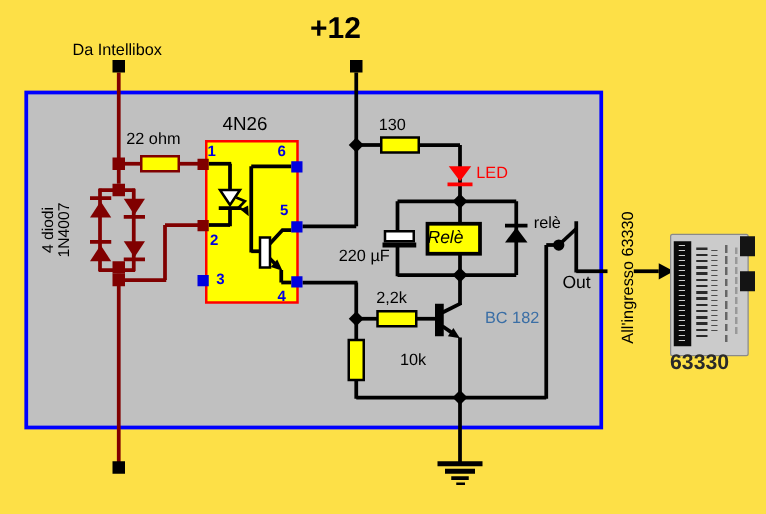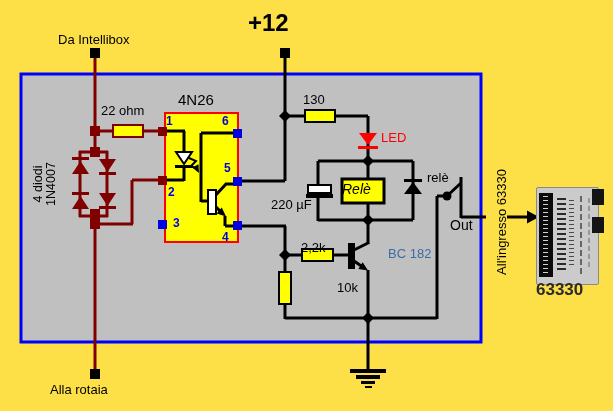--- a/index.html
+++ b/index.html
@@ -187,21 +187,20 @@
     </g>
 
     <g>
       <line x1="507" y1="217" x2="527" y2="217" stroke="#000" stroke-width="3"></line>
       <path d="M527,210.5 L539,217 L527,223.5 Z" fill="#000"></path>
     </g>
   </svg>
 
   <div class="lbl" style="left:58px;top:33px;">Da Intellibox</div>
   <div class="lbl supply center" style="left:248px;top:16px;width:64px;">+12</div>
-  <div class="lbl center" style="left:50px;top:383px;width:80px;">Alla rotaia</div>
 
   <div class="bridge-lbl">
     <div>4 diodi</div>
     <div>1N4007</div>
   </div>
 
   <div class="lbl center" style="left:101px;top:104px;width:56px;">22 ohm</div>
   <div class="lbl chipname center" style="left:178px;top:93px;width:48px;">4N26</div>
 
   <div class="pin" style="left:166px;top:115px;">1</div>
@@ -210,22 +209,22 @@
   <div class="pin" style="left:224px;top:162px;">5</div>
   <div class="pin" style="left:173px;top:217px;">3</div>
   <div class="pin" style="left:222px;top:231px;">4</div>
 
   <div class="lbl center" style="left:303px;top:93px;width:34px;">130</div>
   <div class="lbl ledlbl" style="left:381px;top:131px;">LED</div>
   <div class="lbl" style="left:271px;top:198px;">220 µF</div>
   <div class="lbl relaylbl center" style="left:342px;top:182px;width:42px;">Relè</div>
   <div class="lbl" style="left:427px;top:171px;">relè</div>
   <div class="lbl outlbl" style="left:450px;top:218px;">Out</div>
-  <div class="lbl" style="left:301px;top:241px;">2,2k</div>
-  <div class="lbl" style="left:293px;top:281px;padding-left:44px;">10k</div>
+  <div class="lbl" style="left:301px;top:231px;">2,2k</div>
+  <div class="lbl" style="left:276px;top:281px;padding-left:44px;">10k</div>
   <div class="lbl bclbl" style="left:388px;top:247px;">BC 182</div>
 
   <div class="ingresso">All'ingresso 63330</div>
 
   <div id="module-photo">
     <div class="body"></div>
     <div class="tab" style="left:56px;top:3px;"></div>
     <div class="tab" style="left:56px;top:31px;"></div>
     <div class="strip">
       <div class="ticks"></div>

